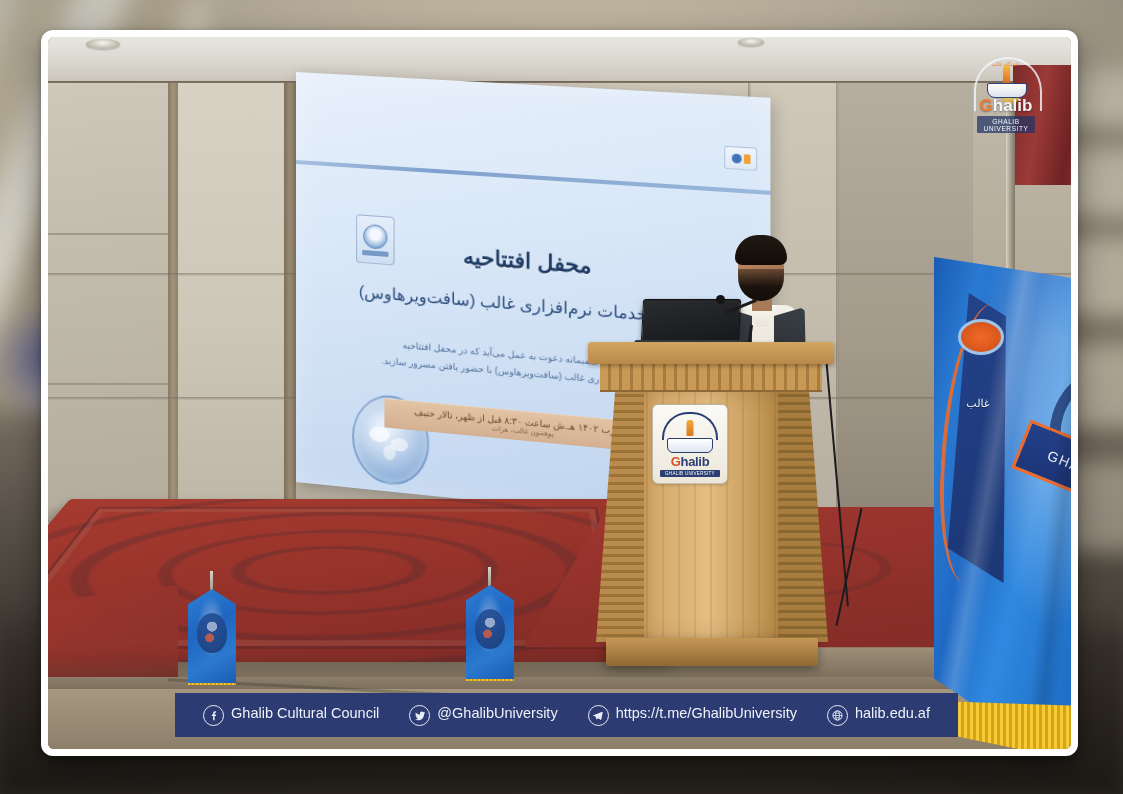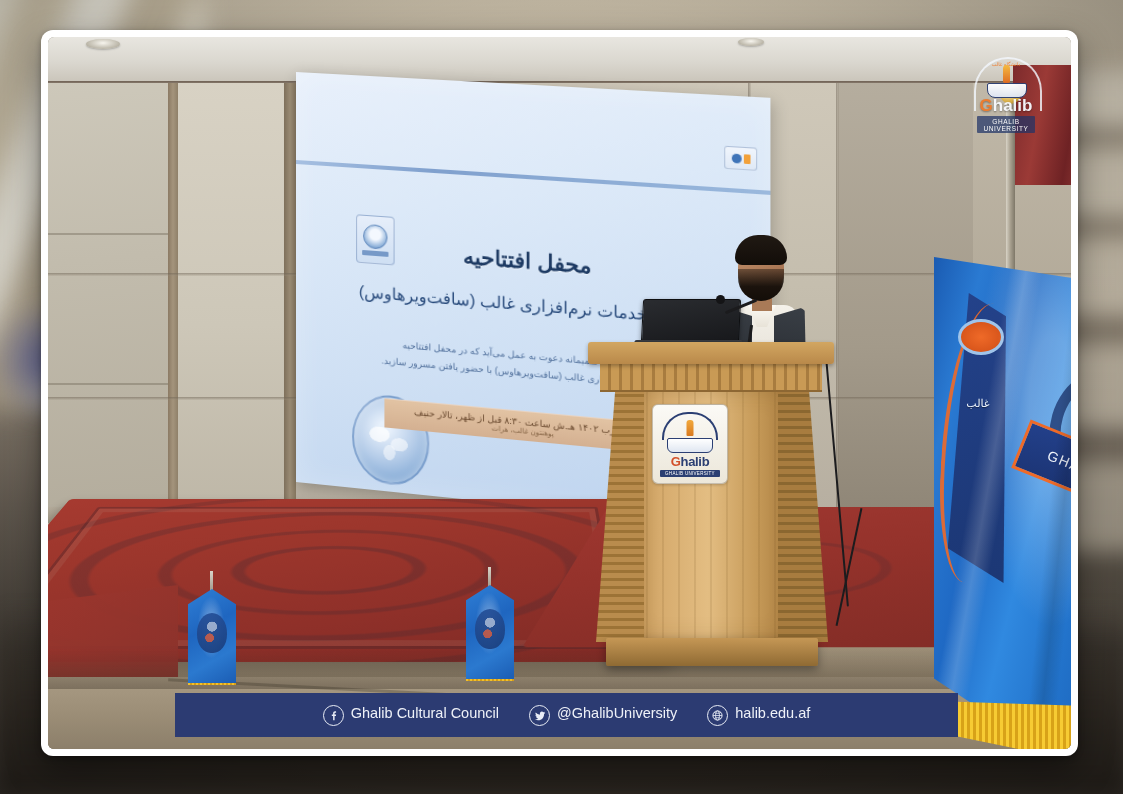--- a/index.html
+++ b/index.html
@@ -779,20 +779,28 @@
 
         <div class="fitem">
           <span class="ficon">
             <svg width="12" height="11" viewBox="0 0 12 11">
                 <path d="M11 2.6c-.37.17-.77.28-1.19.33.43-.26.76-.66.91-1.15-.4.24-.84.41-1.31.5A2.06 2.06 0 0 0 5.9 4.16c0 .16.02.32.05.47A5.85 5.85 0 0 1 1.7 2.48a2.06 2.06 0 0 0 .64 2.75c-.34-.01-.65-.1-.93-.26v.03c0 1 .71 1.83 1.65 2.02-.17.05-.35.07-.54.07-.13 0-.26-.01-.39-.04a2.07 2.07 0 0 0 1.93 1.43 4.14 4.14 0 0 1-2.56.88c-.17 0-.33-.01-.49-.03a5.84 5.84 0 0 0 3.16.93c3.8 0 5.87-3.14 5.87-5.87v-.27c.4-.29.75-.65 1.03-1.07z" fill="#e9edf6"></path>
               </svg>
           </span>
           <span class="flabel">@GhalibUniversity</span>
         </div>
 
+        <div class="fitem">
+          <span class="ficon">
+            <svg width="12" height="11" viewBox="0 0 12 11">
+                <path d="M10.3 1.8 1.4 5.2c-.5.2-.5.5-.1.6l2.2.7.84 2.6c.1.28.18.39.38.39.15 0 .22-.07.3-.15l1.16-1.13 2.24 1.66c.41.23.7.11.8-.38l1.45-6.84c.14-.6-.23-.87-.62-.69z" fill="#e9edf6"></path>
+              </svg>
+          </span>
+          <span class="flabel">https://t.me/GhalibUniversity</span>
+        </div>
 
         <div class="fitem">
           <span class="ficon">
             <svg width="13" height="13" viewBox="0 0 13 13">
                 <circle cx="6.5" cy="6.5" r="4.6" fill="none" stroke="#e9edf6" stroke-width="1"></circle>
                 <ellipse cx="6.5" cy="6.5" rx="2" ry="4.6" fill="none" stroke="#e9edf6" stroke-width=".8"></ellipse>
                 <path d="M2 6.5h9M3.2 3.5c1.8 1.1 5 1.1 6.7 0M3.2 9.5c1.8-1.1 5-1.1 6.7 0" fill="none" stroke="#e9edf6" stroke-width=".8"></path>
               </svg>
           </span>
           <span class="flabel">halib.edu.af</span>

